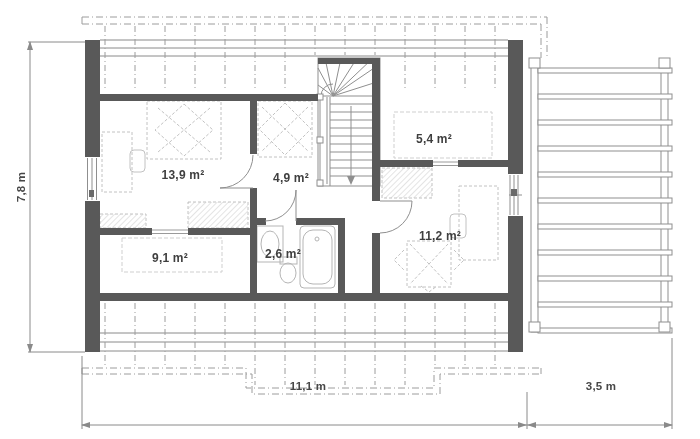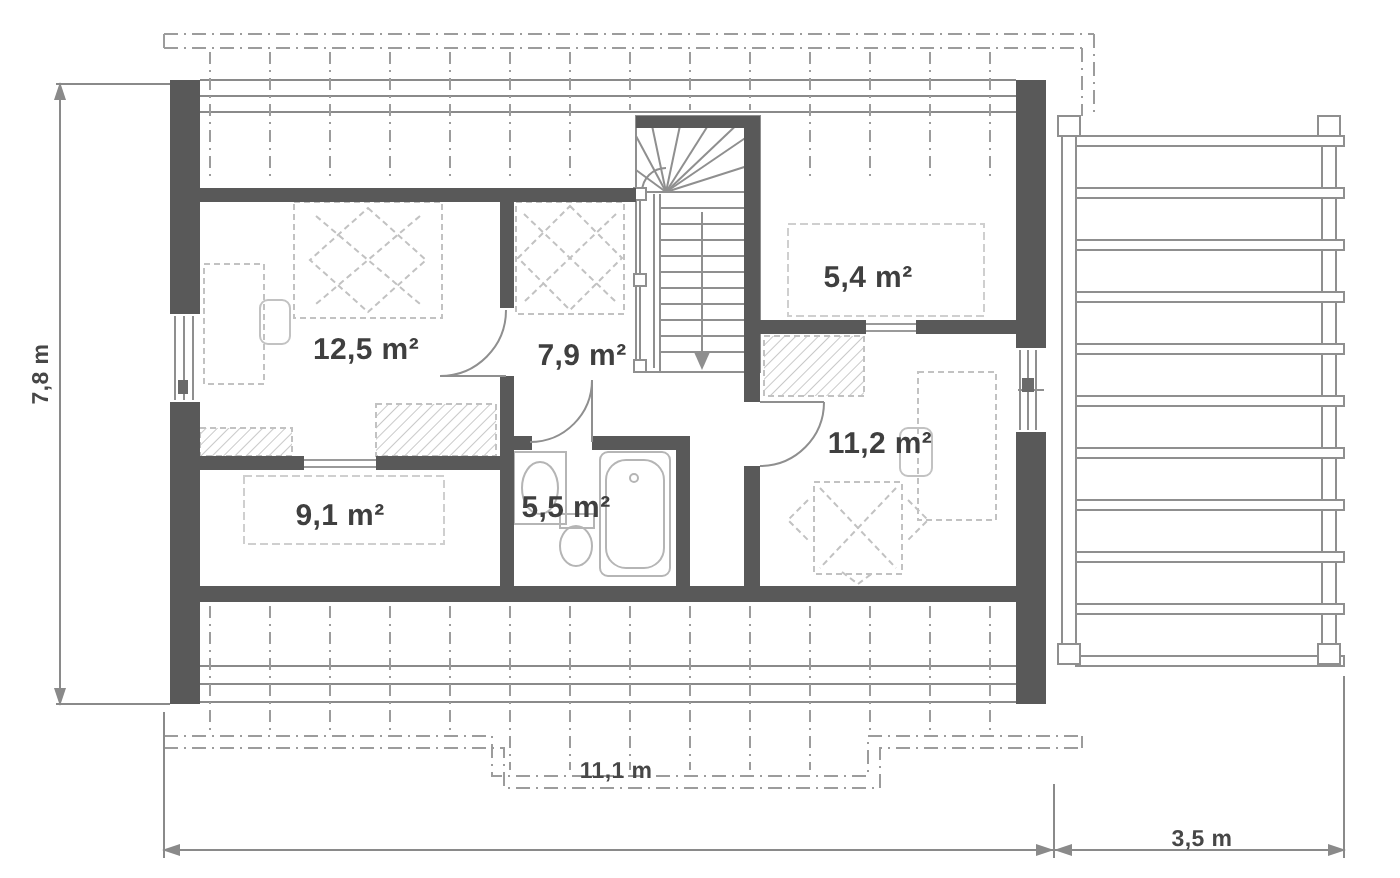--- a/index.html
+++ b/index.html
@@ -3,21 +3,21 @@
 <meta charset="utf-8">
 <style>
   html,body{margin:0;padding:0;background:#ffffff;}
   .canvas{
     position:relative;width:700px;height:439px;background:#fff;
     font-family:"Liberation Sans",sans-serif;overflow:hidden;
   }
   .canvas svg{position:absolute;left:0;top:0;}
   .lbl{
     position:absolute;transform:translate(-50%,-50%);
-    font-weight:bold;color:#3f3f3f;font-size:15px;letter-spacing:.2px;
+    font-weight:bold;color:#3f3f3f;font-size:12px;letter-spacing:.2px;
     white-space:nowrap;user-select:none;
   }
   .dim{font-size:11.5px;color:#474747;}
   .rot{transform:translate(-50%,-50%) rotate(-90deg);}
 </style>
 </head>
 <body>
 
 <div class="canvas">
 
@@ -261,24 +261,24 @@
     <path d="M82,356 V429"></path>
         <path d="M527,392 V429"></path>
         <path d="M672,338 V429"></path>
     <polygon points="81,425 90,422 90,428" fill="#8a8a8a" stroke="none"></polygon>
     <polygon points="673,425 664,422 664,428" fill="#8a8a8a" stroke="none"></polygon>
     <polygon points="527,425 518,422 518,428" fill="#8a8a8a" stroke="none"></polygon>
     <polygon points="527,425 536,422 536,428" fill="#8a8a8a" stroke="none"></polygon>
   </g>
 </svg>
 
-<span class="lbl" style="left:183px;top:175px">12,5 m²</span>
-<span class="lbl" style="left:291px;top:178px">7,9 m²</span>
+<span class="lbl" style="left:183px;top:175px">13,9 m²</span>
+<span class="lbl" style="left:291px;top:178px">4,9 m²</span>
 <span class="lbl" style="left:434px;top:139px">5,4 m²</span>
-<span class="lbl" style="left:440px;top:222px">11,2 m²</span>
+<span class="lbl" style="left:440px;top:236px">11,2 m²</span>
 <span class="lbl" style="left:170px;top:258px">9,1 m²</span>
-<span class="lbl" style="left:283px;top:254px">5,5 m²</span>
+<span class="lbl" style="left:283px;top:254px">2,6 m²</span>
 
 <span class="lbl dim rot" style="left:21px;top:187px">7,8 m</span>
 <span class="lbl dim" style="left:308px;top:386px">11,1 m</span>
-<span class="lbl dim" style="left:601px;top:420px">3,5 m</span>
+<span class="lbl dim" style="left:601px;top:386px">3,5 m</span>
 
 </div>
 
 </body></html>

